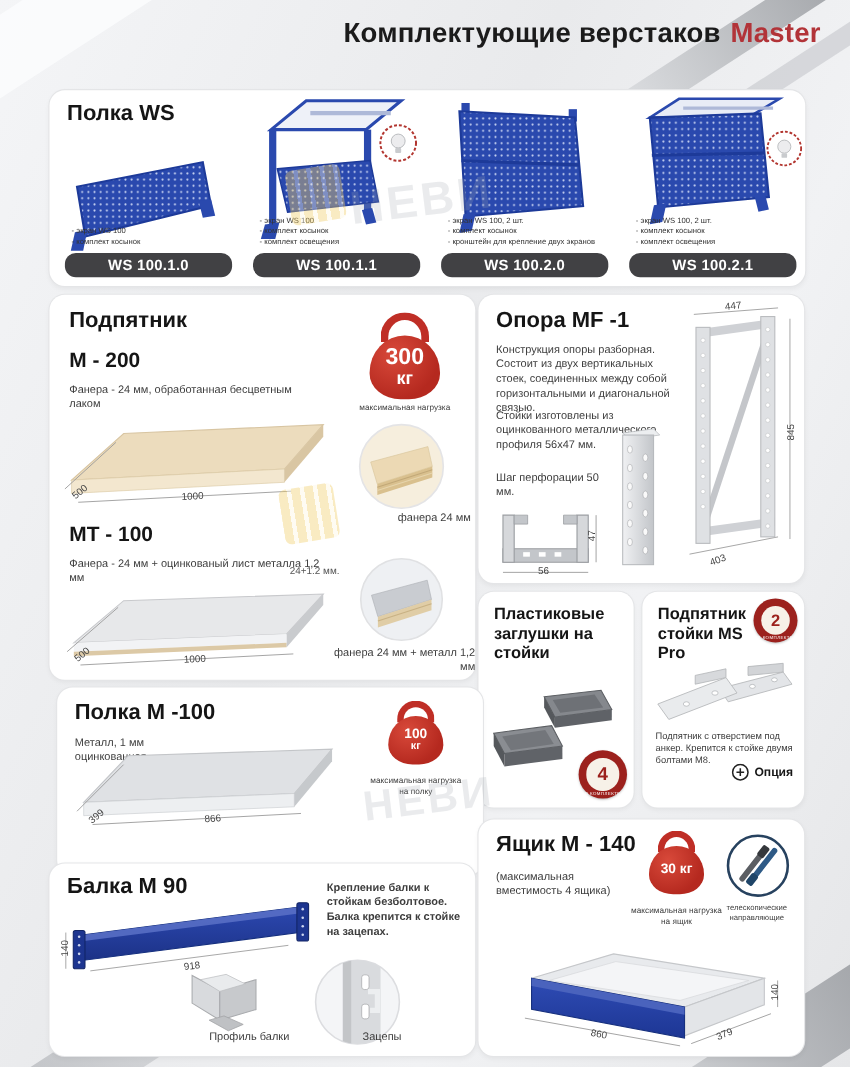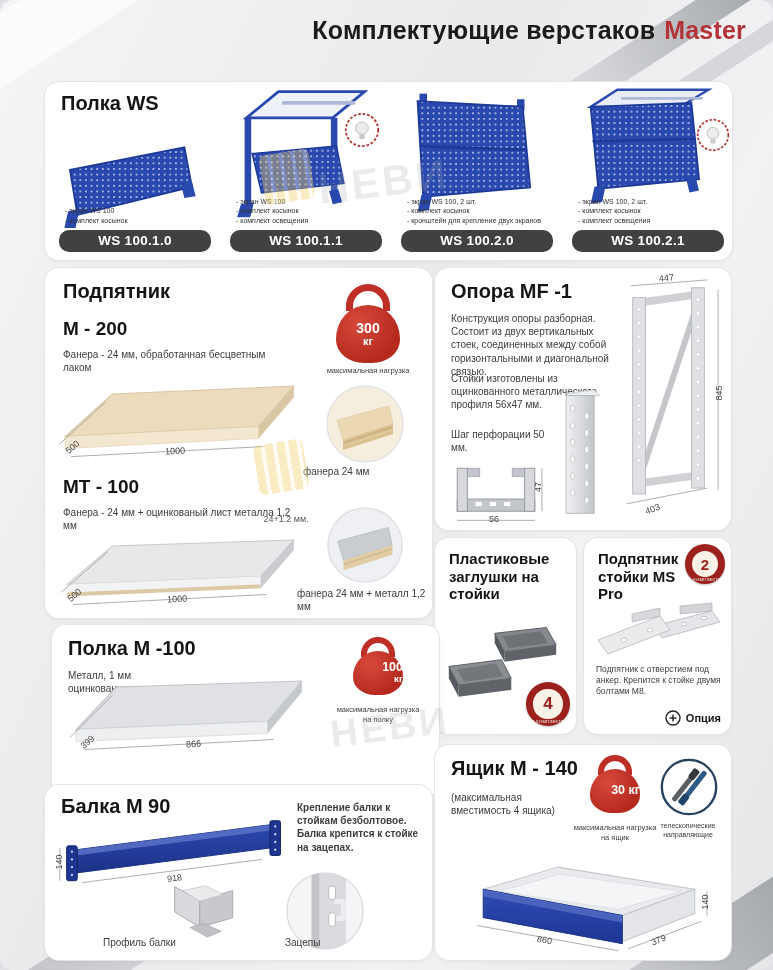--- a/index.html
+++ b/index.html
@@ -1,18 +1,18 @@
 <!DOCTYPE html>
 <html><head>
 <meta charset="utf-8">
 <style>
   html,body { margin:0; padding:0; background:#dfe1e4; }
   .page { position:relative; width:773px; height:970px; overflow:hidden;
           font-family:"Liberation Sans", sans-serif;
-          background:linear-gradient(115deg,#f4f5f7 0%,#e9eaec 42%,#f1f2f4 68%,#e5e6e8 100%);border-radius:13px; }
+          background:linear-gradient(115deg,#f4f5f7 0%,#e9eaec 42%,#f1f2f4 68%,#e5e6e8 100%); }
   .rb { position:absolute; z-index:0; }
   .rb-tr1 { top:2px; right:-74px; width:300px; height:30px; transform:rotate(-33deg);
             background:linear-gradient(90deg,#d9dbde,#7f8287); opacity:.85; }
   .rb-tr2 { top:46px; right:-92px; width:260px; height:18px; transform:rotate(-33deg);
             background:#c4c7cb; opacity:.6; }
   .rb-br { bottom:-26px; right:-64px; width:280px; height:64px; transform:rotate(-33deg);
            background:linear-gradient(90deg,#d3d5d8,#8e9196); opacity:.8; }
   .rb-bl { bottom:-34px; left:-80px; width:300px; height:56px; transform:rotate(-33deg);
            background:linear-gradient(90deg,#979a9f,#d4d6d9); opacity:.65; }
   .rb-tl { top:-26px; left:-90px; width:320px; height:64px; transform:rotate(-33deg);
@@ -21,40 +21,40 @@
   .header { position:absolute; top:16px; left:0; width:746px; text-align:right;
             font-size:25px; font-weight:700; color:#1b1b1b; z-index:2; letter-spacing:.2px; }
   .header .accent { color:#b23338; margin-left:9px; }
 
   .panel { position:absolute; background:#fff; border-radius:14px; z-index:1;
            box-shadow:0 0 0 1px #e4e5e7, 0 2px 5px rgba(0,0,0,.05); }
   .panel-title { position:absolute; font-weight:700; color:#151515; }
   .t20 { font-size:20px; } .t15 { font-size:15px; line-height:1.18; }
   .pname { position:absolute; font-weight:700; font-size:19px; color:#151515; }
   .ptext { position:absolute; font-size:10px; color:#3d3d3d; line-height:1.32; }
-  .cap  { position:absolute; font-size:10px; color:#3d3d3d; text-align:left; line-height:1.25; }
+  .cap  { position:absolute; font-size:10px; color:#3d3d3d; text-align:right; line-height:1.25; }
   .dim  { position:absolute; font-size:9px; color:#454545; white-space:nowrap; }
   .pill { position:absolute; left:8px; right:8px; bottom:8px; background:#414144; color:#fff;
           font-weight:700; font-size:13.5px; text-align:center; border-radius:10px;
           padding:3px 0 4px; letter-spacing:.3px; }
   .scol { position:absolute; top:0; width:168px; height:100%; }
   .sbul { position:absolute; left:14px; right:2px; bottom:34px; font-size:7px; color:#333; line-height:1.4; }
   .draw { position:absolute; }
   .draw svg { display:block; width:100%; height:auto; }
 
   .kb { position:absolute; text-align:center; }
   .kb-handle { margin:0 auto; border:7px solid #bf2e26; border-bottom:none; border-radius:24px 24px 0 0; }
   .kb-big .kb-handle { width:30px; height:20px; }
   .kb-sm  .kb-handle { width:22px; height:14px; border-width:6px; }
   .kb-body { margin:-6px auto 0; background:radial-gradient(circle at 35% 30%, #d8493a, #b5291f 70%);
              color:#fff; font-weight:700; display:flex; flex-direction:column; align-items:center;
              justify-content:center; border-radius:50% 50% 44% 44% / 58% 58% 40% 40%;
              position:relative; z-index:1; line-height:1.05; }
-  .kb-big .kb-body { width:64px; height:58px; font-size:14px; }
-  .kb-sm  .kb-body { width:50px; height:44px; font-size:12.5px;align-items:flex-end; }
+  .kb-big .kb-body { width:64px; height:58px; font-size:21px; }
+  .kb-sm  .kb-body { width:50px; height:44px; font-size:12.5px; }
   .kb-l2 { font-size:.78em; }
   .kb-cap { position:absolute; font-size:7.5px; color:#3d3d3d; text-align:center; line-height:1.3; }
 
   .qbadge { position:absolute; border-radius:50%; background:radial-gradient(#a8262("")1,#8e1d1a);
             background:#9c211d; box-shadow:0 1px 2px rgba(0,0,0,.25); }
   .qb-center { position:absolute; inset:17%; background:#f7f1e8; border-radius:50%; display:flex;
                align-items:center; justify-content:center; font-weight:700; color:#9c211d; }
   .qb-cap { position:absolute; bottom:5%; left:0; right:0; text-align:center; font-size:4px;
             color:#fff; text-transform:uppercase; letter-spacing:.4px; }
 
@@ -380,21 +380,21 @@
         <polygon points="62,26 120,11 128,22 70,38" fill="#e3e5e8" stroke="#b6b8bb" stroke-width=".8"></polygon>
         <ellipse cx="92" cy="24" rx="2.6" ry="1.8" fill="#fff" stroke="#9a9da1" stroke-width=".5"></ellipse>
         <ellipse cx="112" cy="18" rx="2.6" ry="1.8" fill="#fff" stroke="#9a9da1" stroke-width=".5"></ellipse>
         <polygon points="40,22 68,16 68,8 40,14" fill="#d7d9dc" stroke="#b0b2b5" stroke-width=".7"></polygon>
         <polygon points="6,40 68,16 78,30 16,54" fill="#e9ebed" stroke="#b6b8bb" stroke-width=".8"></polygon>
         <ellipse cx="32" cy="40" rx="2.8" ry="2" fill="#fff" stroke="#9a9da1" stroke-width=".5"></ellipse>
         <ellipse cx="58" cy="30" rx="2.8" ry="2" fill="#fff" stroke="#9a9da1" stroke-width=".5"></ellipse>
       </svg>
     </div>
     <div class="ptext" style="left:12px; top:126px; width:128px; font-size:8.5px;">Подпятник с отверстием под анкер. Крепится к стойке двумя болтами М8.</div>
-    <div class="opt" style="right:10px; bottom:8px;">
+    <div class="opt" style="right:10px; bottom:24px;">
       <svg width="16" height="16" viewBox="0 0 16 16">
         <circle cx="8" cy="8" r="7" fill="none" stroke="#222" stroke-width="1.4"></circle>
         <line x1="8" y1="4.5" x2="8" y2="11.5" stroke="#222" stroke-width="1.4"></line>
         <line x1="4.5" y1="8" x2="11.5" y2="8" stroke="#222" stroke-width="1.4"></line>
       </svg>
       <span>Опция</span>
     </div>
   </section>
 
   <section class="panel" style="left:52px; top:625px; width:387px; height:171px;">

